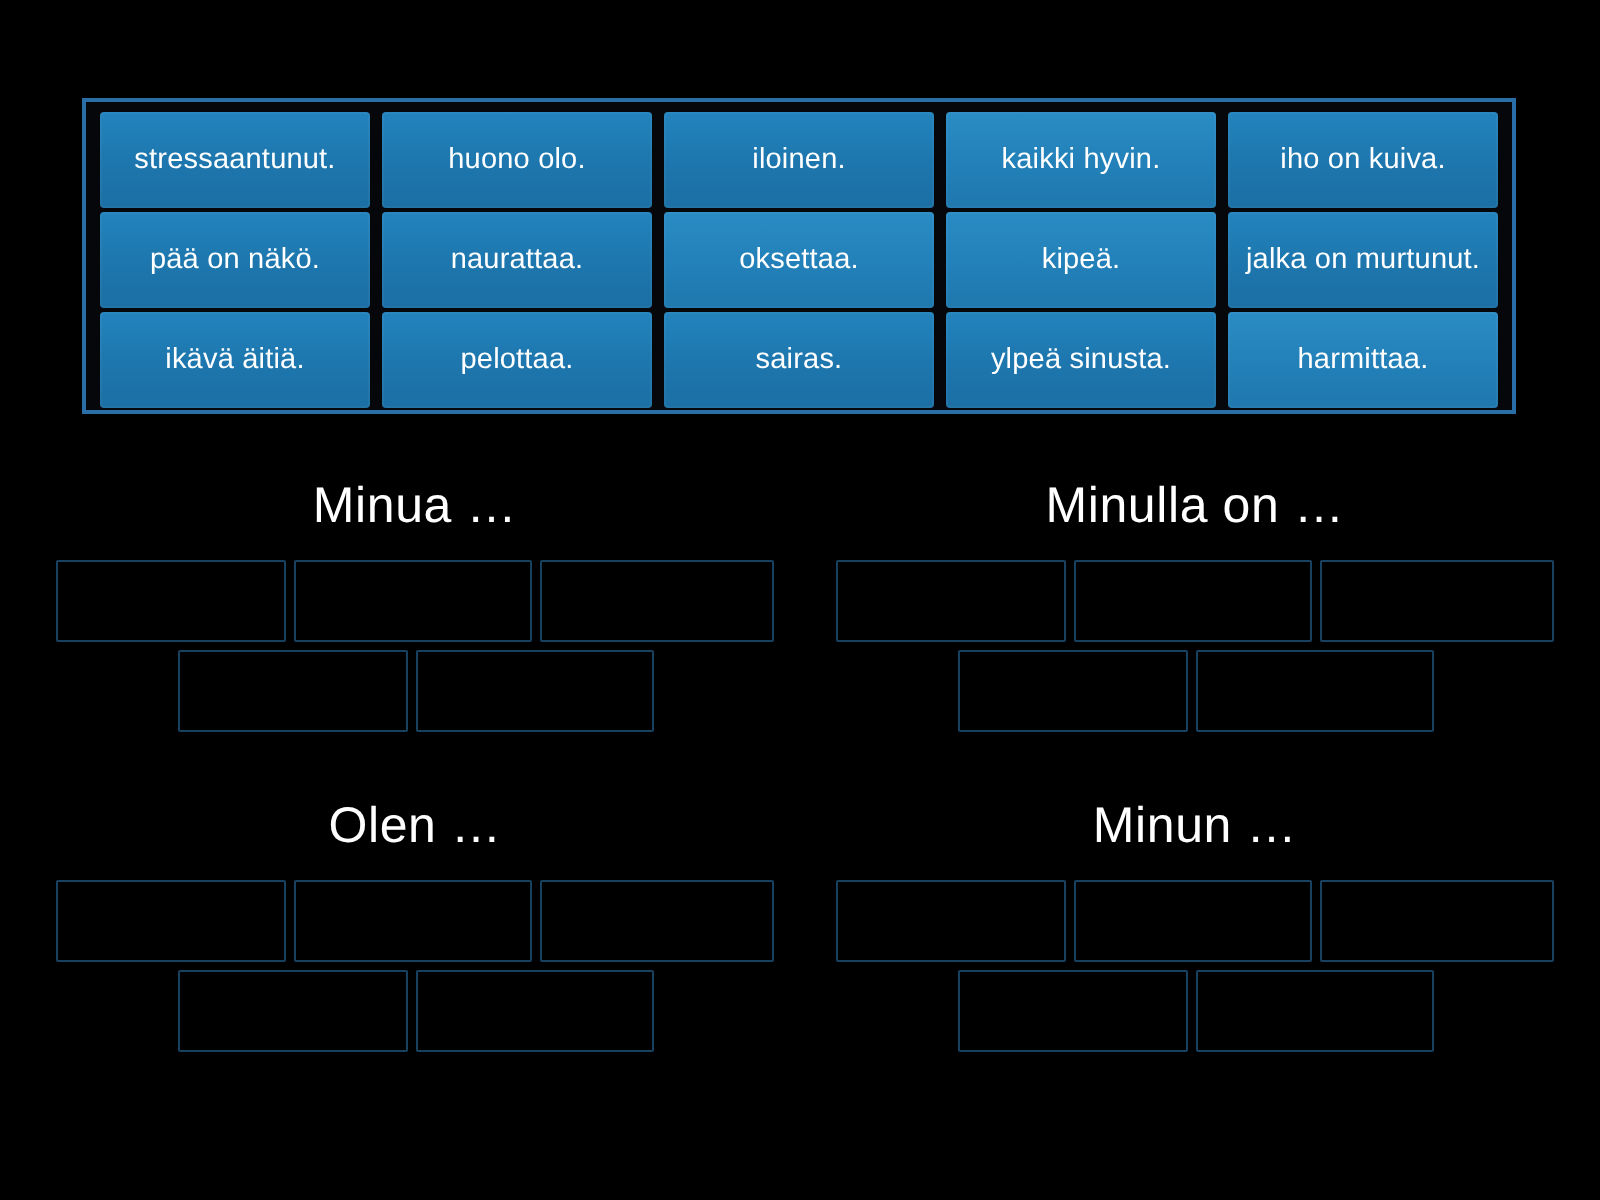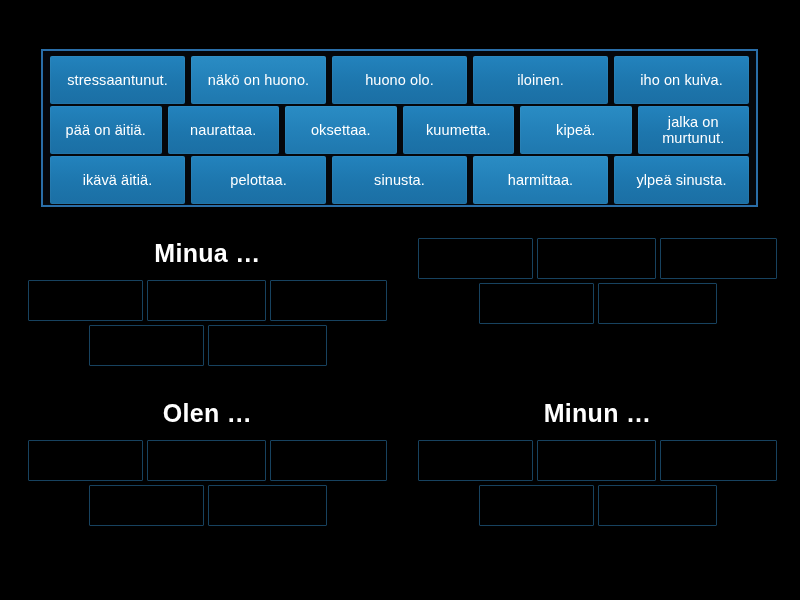--- a/index.html
+++ b/index.html
@@ -69,21 +69,21 @@
   }
   #group-0 { left: 20px;  top: 232px; }
   #group-1 { left: 410px; top: 232px; }
   #group-2 { left: 20px;  top: 392px; }
   #group-3 { left: 410px; top: 392px; }
 
   .group-title {
     width: 100%;
     text-align: center;
     font-size: 25px;
-    font-weight: 700;
+    font-weight: 400;
     color: #ffffff;
     letter-spacing: 0.3px;
     height: 42px;
     line-height: 42px;
     white-space: nowrap;
     overflow: hidden;
   }
 
   .slot-row {
     display: flex;
@@ -107,59 +107,59 @@
   .slot-row.row-bottom .slot.w-a { width: 115px; }
   .slot-row.row-bottom .slot.w-b { width: 119px; }
 </style>
 </head>
 <body>
 
 <div id="tile-bank">
 
   <div class="bank-row">
     <div class="tile">stressaantunut.</div>
-    <div class="tile alt">näkö on huono.</div>
     <div class="tile">huono olo.</div>
     <div class="tile">iloinen.</div>
+    <div class="tile alt">kaikki hyvin.</div>
     <div class="tile">iho on kuiva.</div>
   </div>
 
   <div class="bank-row">
-    <div class="tile">pää on äitiä.</div>
+    <div class="tile">pää on näkö.</div>
     <div class="tile">naurattaa.</div>
     <div class="tile alt">oksettaa.</div>
-    <div class="tile">kuumetta.</div>
     <div class="tile alt">kipeä.</div>
     <div class="tile">jalka on murtunut.</div>
   </div>
 
   <div class="bank-row">
     <div class="tile">ikävä äitiä.</div>
     <div class="tile">pelottaa.</div>
-    <div class="tile">sinusta.</div>
+    <div class="tile">sairas.</div>
+    <div class="tile">ylpeä sinusta.</div>
     <div class="tile alt">harmittaa.</div>
-    <div class="tile">ylpeä sinusta.</div>
   </div>
 
 </div>
 
 <div class="group" id="group-0">
   <div class="group-title">Minua …</div>
   <div class="slot-row row-top">
     <div class="slot w-a"></div>
     <div class="slot w-b"></div>
     <div class="slot w-c"></div>
   </div>
   <div class="slot-row row-bottom">
     <div class="slot w-a"></div>
     <div class="slot w-b"></div>
   </div>
 </div>
 
 <div class="group" id="group-1">
+  <div class="group-title">Minulla on …</div>
   <div class="slot-row row-top">
     <div class="slot w-a"></div>
     <div class="slot w-b"></div>
     <div class="slot w-c"></div>
   </div>
   <div class="slot-row row-bottom">
     <div class="slot w-a"></div>
     <div class="slot w-b"></div>
   </div>
 </div>

